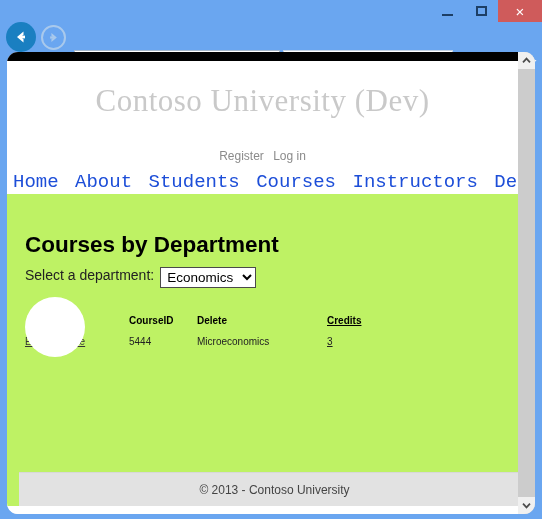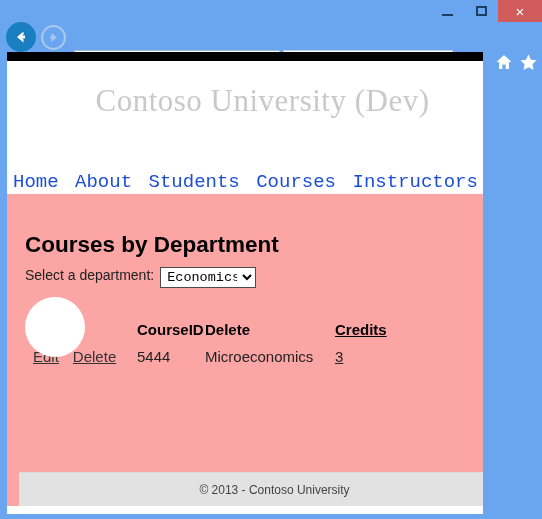--- a/index.html
+++ b/index.html
@@ -185,23 +185,24 @@
     align-items: center;
     gap: 6px;
     height: 24px;
   }
   .ricon { color: #ffffff; display: flex; align-items: center; }
 
   
   .viewport {
     position: absolute;
     left: 7px; top: 52px;
-    width: 476px; height: 462px;
+    width: 528px; height: 462px;
     background: #eeeeee;
     overflow: hidden;
+    border-radius: 11px;
   }
   .blackbar {
     position: absolute;
     left: 0; top: 0;
     width: 511px; height: 9px;
     background: #000000;
   }
   .page {
     position: absolute;
     left: 0; top: 9px;
@@ -255,56 +256,55 @@
     left: 18px;
     top: 133px;
     width: 60px; height: 60px;
     background: #ffffff;
     border-radius: 50%;
     transform: translateY(-30px);
     z-index: 3;
   }
   .content {
     position: relative;
-    background: #fca5a5;
+    background: #bef264;
     height: 288px;
     padding: 12px;
   }
   .page-title {
     position: absolute;
     left: 18px; top: 38px;
     font-size: 22.5px;
     font-weight: bold;
     color: #000000;
   }
   .selector-row {
     position: absolute;
     left: 18px; top: 73px;
     display: flex;
     align-items: flex-start;
     font-size: 14px;
     color: #222;
   }
   .dept-select {
     margin-left: 6px;
-    font-family: Liberation Mono, monospace;
+    font-family: Liberation Sans, sans-serif;
     font-size: 13.5px;
     padding: 1px 2px;
     border: 1px solid #4a4a4a;
     background: #ffffff;
     color: #000;
     width: 96px;
   }
   table.courses {
     position: absolute;
-    left: 18px; top: 124px;
+    left: 18px; top: 118px;
     border-collapse: collapse;
-    font-size: 15px;
+    font-size: 10px;
     color: #222;
-    margin-left: 8px;
   }
   table.courses th {
     text-align: left;
     font-weight: bold;
     padding: 3px 0 6px 0;
     color: #000;
     white-space: nowrap;
   }
   table.courses td {
     padding: 4px 0;
@@ -466,20 +466,24 @@
   </div>
 
   <div class="viewport">
     <div class="blackbar"></div>
 
     <div class="page">
 
       <div class="site-head">
         <div class="brand">Contoso University (Dev)</div>
 
+        <div class="auth-links">
+          <a href="#">Register</a>
+          <a href="#">Log in</a>
+        </div>
 
         <div class="mainnav">
           <a href="#">Home</a>
           <a href="#">About</a>
           <a href="#">Students</a>
           <a href="#">Courses</a>
           <a href="#">Instructors</a>
           <a href="#">Departments</a>
         </div>
       </div>

